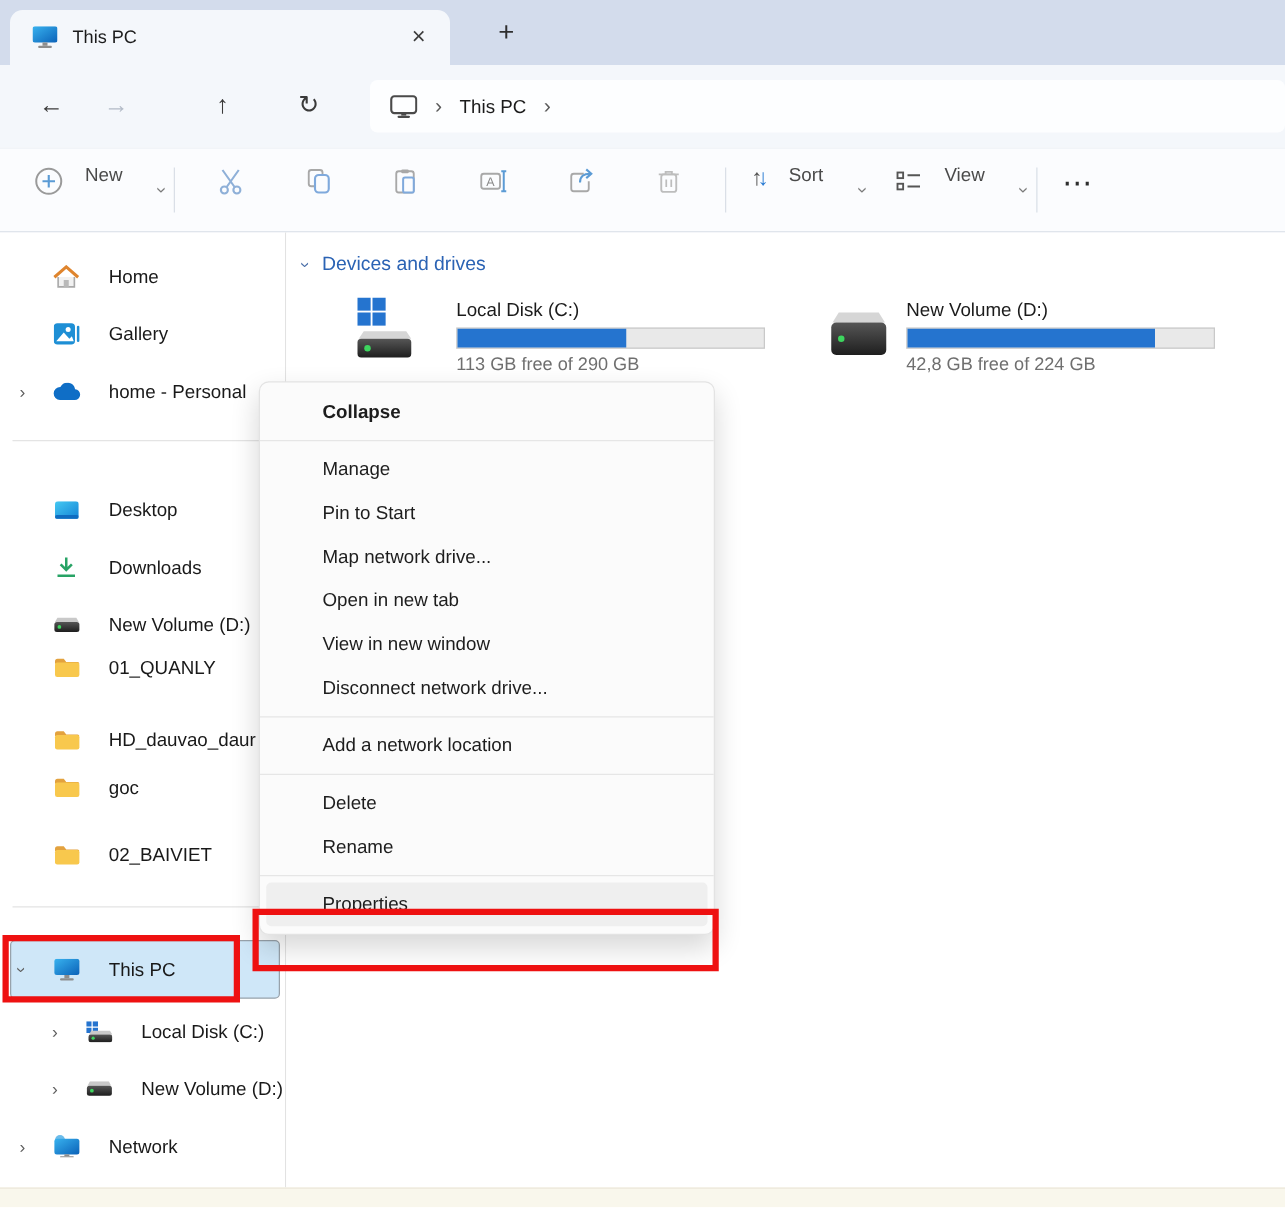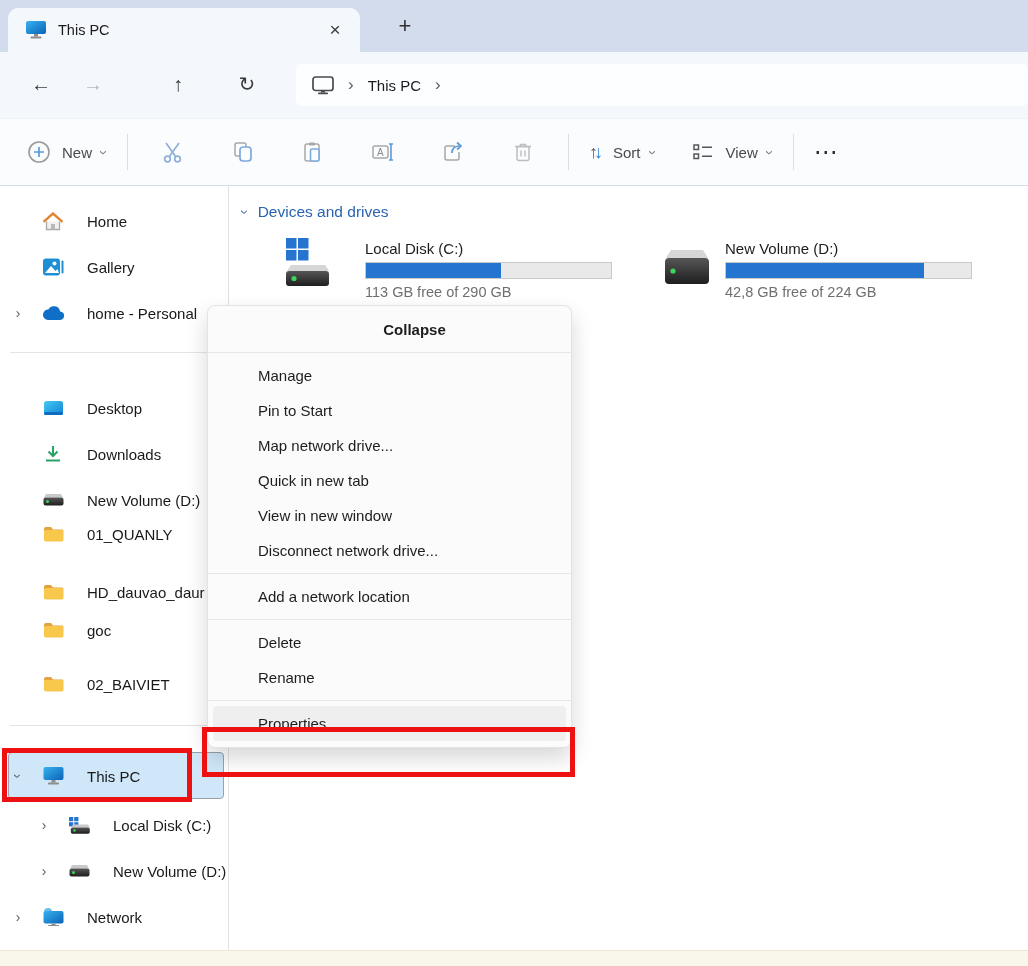--- a/index.html
+++ b/index.html
@@ -20,21 +20,21 @@
   .navbtn { position:absolute; top:17px; width:34px; height:32px; text-align:center; line-height:30px; font-size:20px; color:#3a3a3a; border-radius:5px; }
   .navbtn.disabled { color:#b4bcc8; }
   .addr { position:absolute; left:296px; top:12px; width:732px; height:42px; background:#fdfeff; border-radius:6px;
           display:flex; align-items:center; padding-left:16px; }
   .crumb-sep { font-size:17px; color:#5a5a5a; margin:0 14px; }
   .crumb { font-size:15px; color:#1b1b1b; }
 
   
   .toolbar { position:absolute; left:0; top:118px; width:1028px; height:68px; background:#fbfcfe;
              border-top:1px solid #eef1f6; border-bottom:1px solid #d7dde6; display:flex; align-items:center; }
-  .tbtn { display:flex; align-items:center; gap:10px; padding:0 10px; height:40px; border-radius:5px; color:#4a4a4a; font-size:15px; }
+  .tbtn { display:flex; gap:16px; padding:0 10px; height:40px; border-radius:5px; color:#4a4a4a; font-size:15px; }
   .tb-ico { width:26px; height:26px; display:flex; align-items:center; justify-content:center; }
   .tb-div { width:1px; height:36px; background:#dadfe7; margin:0 10px; }
   .chev { display:inline-block; font-size:15px; color:#7a7a7a; transform:rotate(90deg); transform-origin:center; line-height:1; }
   .sort-up { font-size:18px; color:#555; margin-right:-4px; }
   .sort-down { font-size:18px; color:#2b7cd3; }
   .more { font-size:24px; color:#2f2f2f; letter-spacing:2px; }
 
   
   .sidebar { position:absolute; left:0; top:186px; width:229px; height:764px; background:#fff; border-right:1px solid #e2e2e2; }
   .srow { position:absolute; left:0; width:229px; height:40px; display:flex; align-items:center; }
@@ -54,21 +54,21 @@
   .dname { position:absolute; font-size:15px; color:#1b1b1b; }
   .dbar { position:absolute; width:247px; height:17px; background:#e9e9e9; border:1px solid #c9c9c9; }
   .dbar-fill { height:100%; background:#2574cf; }
   .dfree { position:absolute; font-size:14.5px; color:#6f6f6f; }
   .dicon { position:absolute; }
 
   
   .menu { position:absolute; left:207px; top:305px; width:365px; background:#fbfbfb; border:1px solid #e3e3e3;
           border-radius:8px; padding:6px 0; z-index:20; box-shadow:0 10px 22px rgba(0,0,0,.16); }
   .mitem { height:35px; line-height:35px; padding-left:50px; font-size:15px; color:#1d1d1d; white-space:nowrap; }
-  .mitem.bold { font-weight:bold;text-align:center; }
+  .mitem.bold { font-weight:bold; }
   .mitem.hl { background:#efefef; border-radius:4px; margin:0 5px; padding-left:45px; }
   .msep { height:1px; background:#e6e6e6; margin:5px 0; }
 
   
   .redbox { position:absolute; border:5px solid #ee1111; z-index:30; }
   .redbox1 { left:2px; top:748px; width:190px; height:54px; }
   .redbox2 { left:202px; top:727px; width:373px; height:50px; }
   .bottomstrip { position:absolute; left:0; top:950px; width:1028px; height:16px; background:#f9f7ec; border-top:1px solid #ebe8da; }
 </style>
 </head>
@@ -432,21 +432,21 @@
       <span class="dfree" style="left:496px; top:98px">42,8 GB free of 224 GB</span>
     </div>
   </div>
 
   <div class="menu">
     <div class="mitem bold">Collapse</div>
     <div class="msep"></div>
     <div class="mitem">Manage</div>
     <div class="mitem">Pin to Start</div>
     <div class="mitem">Map network drive...</div>
-    <div class="mitem">Quick in new tab</div>
+    <div class="mitem">Open in new tab</div>
     <div class="mitem">View in new window</div>
     <div class="mitem">Disconnect network drive...</div>
     <div class="msep"></div>
     <div class="mitem">Add a network location</div>
     <div class="msep"></div>
     <div class="mitem">Delete</div>
     <div class="mitem">Rename</div>
     <div class="msep"></div>
     <div class="mitem hl">Properties</div>
   </div>

